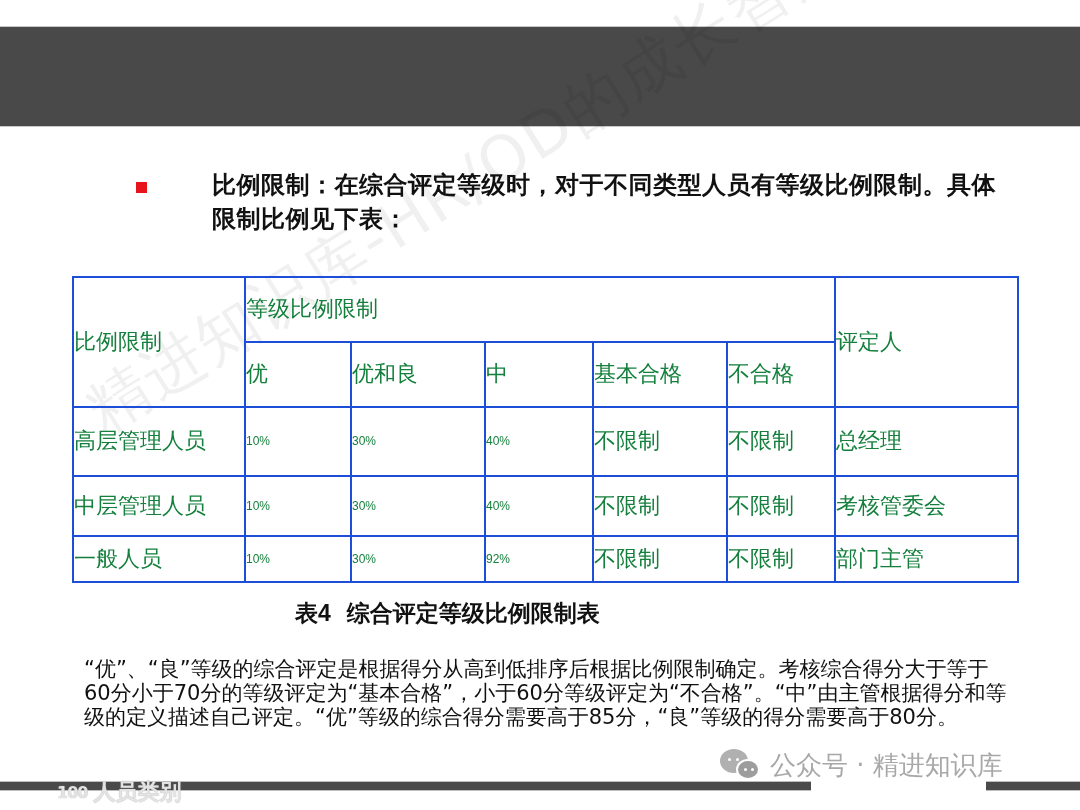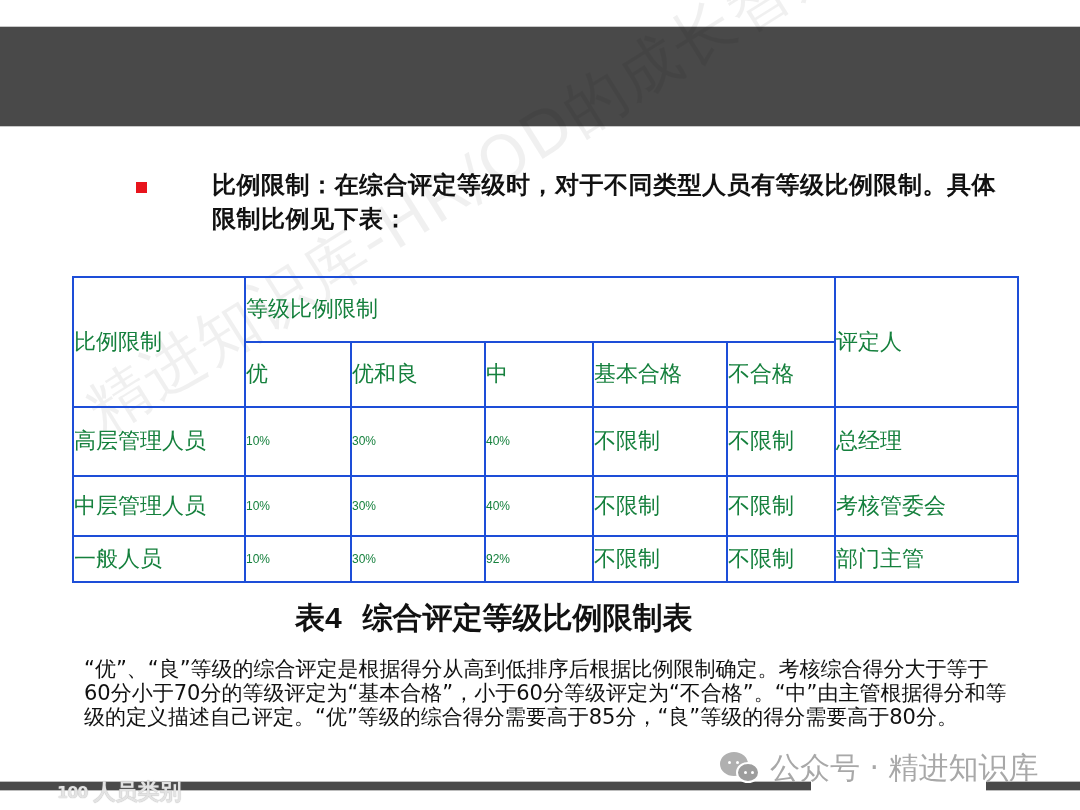--- a/index.html
+++ b/index.html
@@ -31,21 +31,21 @@
       border-collapse: collapse; table-layout: fixed;
     }
     .ratio-table td {
       border: 2px solid #1d4ed8; text-align: left; vertical-align: middle;
       font-size: 22px; color: #15803d; padding: 0;
     }
     .ratio-table .pct { font-family: "Liberation Sans", sans-serif; font-size: 12px; }
 
     .caption {
       position: absolute; left: 295px; top: 598px;
-      font-size: 30px; font-weight: bold; color: #111;
+      font-size: 23px; font-weight: bold; color: #111;
     }
     .caption .num { font-family: "Liberation Sans", sans-serif; font-weight: bold; }
 
     .note {
       position: absolute; left: 84px; top: 657px; width: 930px;
       font-size: 21px; line-height: 24px; color: #111;
     }
 
     .footer-bar-left {
       position: absolute; left: 0; top: 781px; width: 811px; height: 10px; background: #4a4a4a;
@@ -60,21 +60,21 @@
       position: absolute; left: 12px; top: 778px; height: 28px;
       display: flex; align-items: center; gap: 6px; color: rgba(235,235,235,0.9);
       font-size: 22px; font-weight: bold;
       text-shadow: 0 0 1px #999;
       margin-left: 45px;
     }
     .logo-watermark .logo-mark { font-size: 16px; letter-spacing: -1px; }
 
     .wechat-mark {
       position: absolute; left: 720px; top: 748px; display: flex; align-items: center; gap: 8px;
-      color: #a8a8a8; font-size: 30px;
+      color: #a8a8a8; font-size: 26px;
     }
     .wechat-icon { position: relative; width: 42px; height: 34px; }
     .wechat-icon .bubble1 {
       position: absolute; left: 0; top: 0; width: 28px; height: 24px; border-radius: 50%; background: #b0b0b0;
     }
     .wechat-icon .bubble2 {
       position: absolute; left: 16px; top: 10px; width: 24px; height: 21px; border-radius: 50%;
       background: #9d9d9d; border: 2px solid #fff;
     }
     .wechat-icon .eye {

